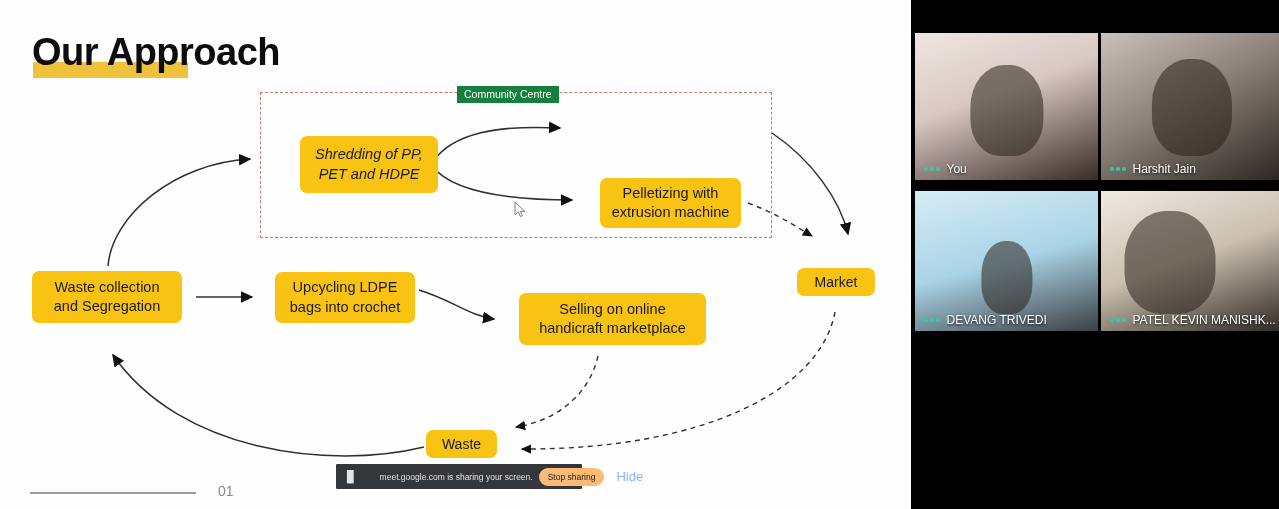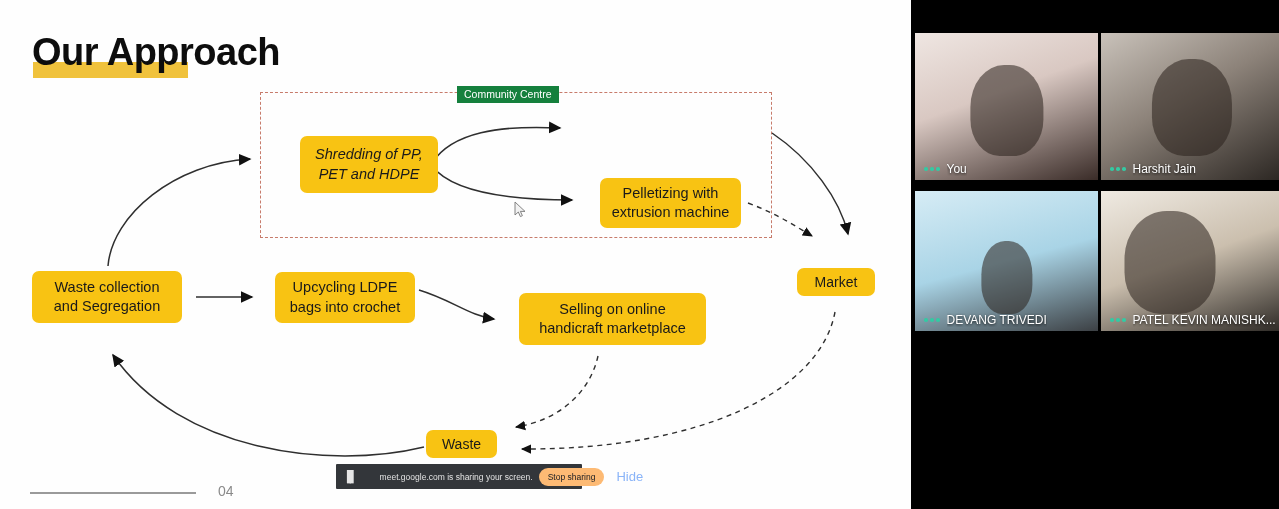--- a/index.html
+++ b/index.html
@@ -210,21 +210,21 @@
 
     <div class="node n-shred">Shredding of PP, PET and HDPE</div>
     <div class="node n-waste-c">Waste collection and Segregation</div>
     <div class="node n-pellet">Pelletizing with extrusion machine</div>
     <div class="node n-upcycle">Upcycling LDPE bags into crochet</div>
     <div class="node n-selling">Selling on online handicraft marketplace</div>
     <div class="node n-market">Market</div>
     <div class="node n-waste">Waste</div>
 
     <div class="footer-rule"></div>
-    <div class="page-num">04</div>
+    <div class="page-num">01</div>
 
     <svg class="cursor" width="13" height="18" viewBox="0 0 13 18">
       <path d="M1,1 L1,14 L4.3,11 L6.4,15.6 L8.4,14.7 L6.4,10.4 L11,10.4 z" fill="#f2f2f2" stroke="#777" stroke-width="0.9"></path>
     </svg>
 
     <div class="share-bar">
       <span class="pause-glyph">▐▌</span>
       <span class="share-text">meet.google.com is sharing your screen.</span>
       <span class="btn-stop">Stop sharing</span>
       <span class="btn-hide">Hide</span>

